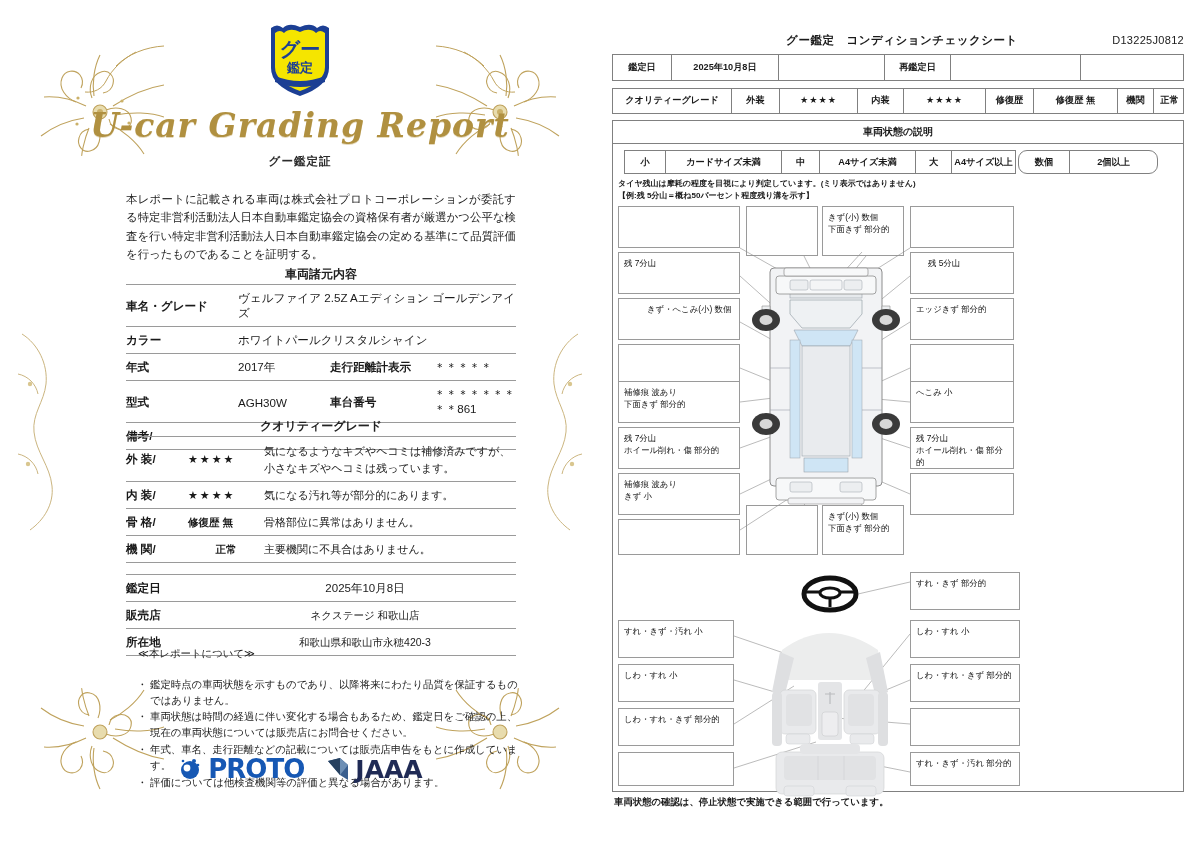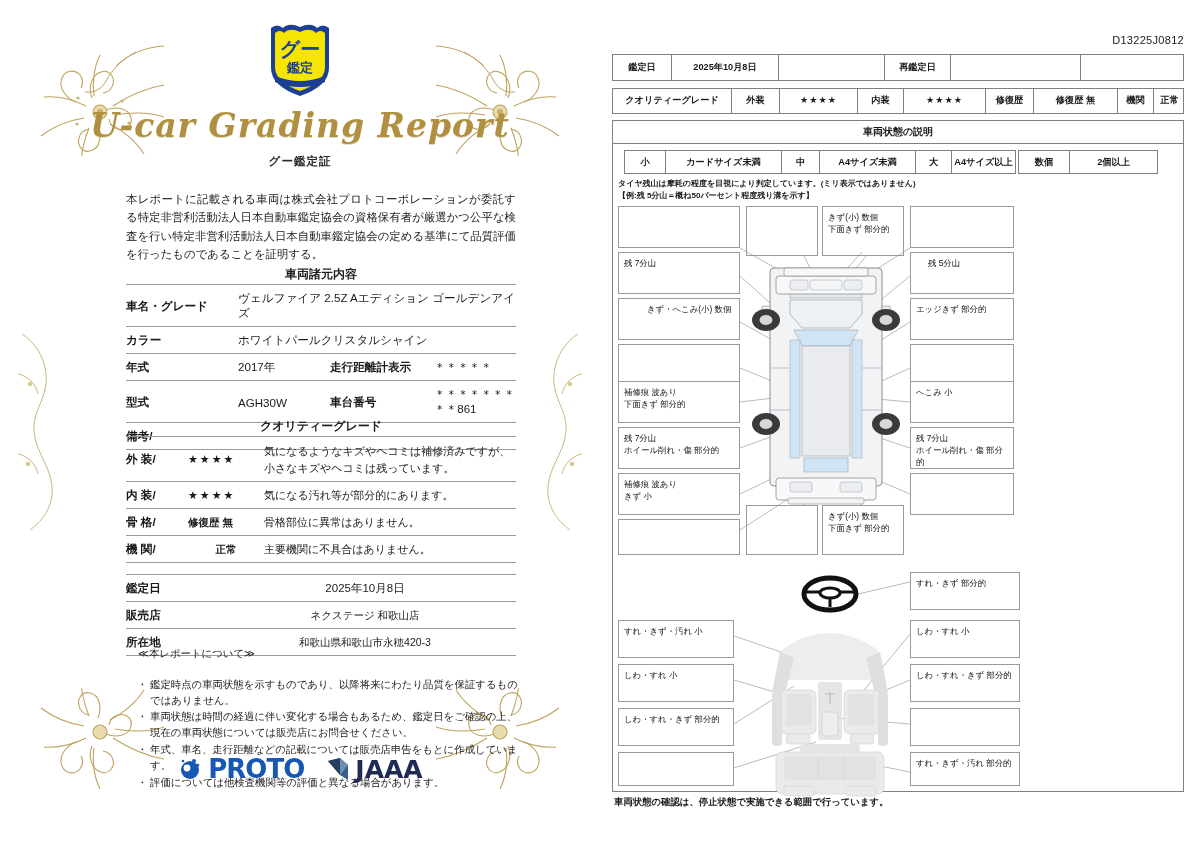--- a/index.html
+++ b/index.html
@@ -331,20 +331,21 @@
           </svg>
           <span class="jaaa-txt">JAAA</span>
         </div>
       </div>
 
     </div>
   </div>
 
   <div class="sheet">
 
+    <div class="sheet-title">グー鑑定　コンディションチェックシート</div>
     <div class="sheet-code">D13225J0812</div>
 
     <div class="tbox row1">
       <div class="tcell" style="left:0;top:0;width:58px;height:100%;">鑑定日</div>
       <div class="tcell br bl" style="left:58px;top:0;width:108px;height:100%;font-weight:700;">2025年10月8日</div>
       <div class="tcell br" style="left:166px;top:0;width:106px;height:100%;"></div>
       <div class="tcell br" style="left:272px;top:0;width:66px;height:100%;">再鑑定日</div>
       <div class="tcell br" style="left:338px;top:0;width:130px;height:100%;"></div>
       <div class="tcell" style="left:468px;top:0;width:104px;height:100%;"></div>
     </div>
@@ -365,21 +366,21 @@
     <div class="tbox expl">車両状態の説明</div>
 
     <div class="legend" style="width:392px;">
       <div style="width:40px;">小</div>
       <div style="width:116px;">カードサイズ未満</div>
       <div style="width:38px;">中</div>
       <div style="width:96px;">A4サイズ未満</div>
       <div style="width:36px;">大</div>
       <div style="flex:1;">A4サイズ以上</div>
     </div>
-    <div class="legend" style="left:414px;width:140px;">
+    <div class="legend" style="left:414px;width:140px;border-radius:9px;">
       <div style="width:50px;">数個</div>
       <div style="flex:1;">2個以上</div>
     </div>
 
     <div class="tire-note">タイヤ残山は摩耗の程度を目視により判定しています。(ミリ表示ではありません)
 【例:残 5分山＝概ね50パーセント程度残り溝を示す】</div>
 
     <div class="cbox" style="left:14px;top:206px;width:122px;height:42px;"></div>
     <div class="cbox" style="left:14px;top:252px;width:122px;height:42px;">残 7分山</div>
     <div class="cbox" style="left:14px;top:298px;width:122px;height:42px;padding-left:28px;">きず・へこみ(小) 数個</div>

